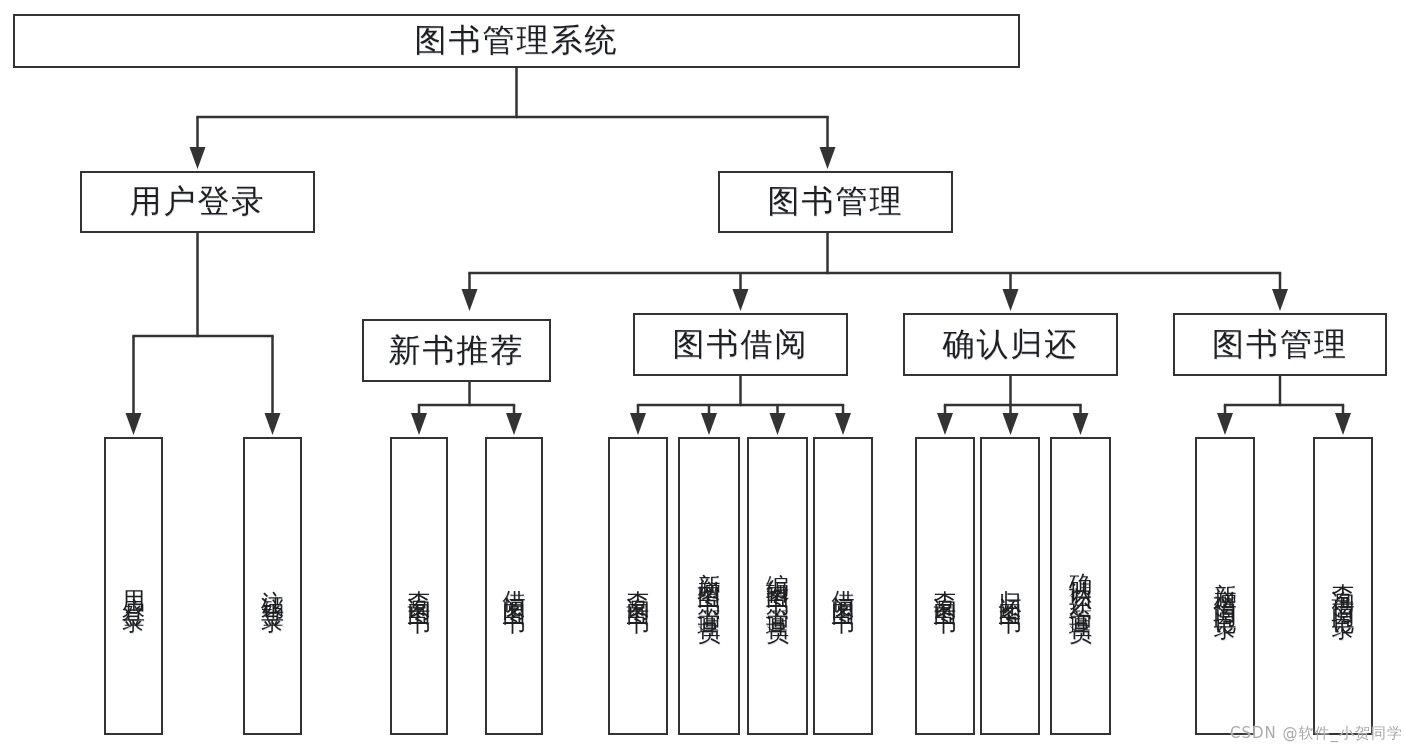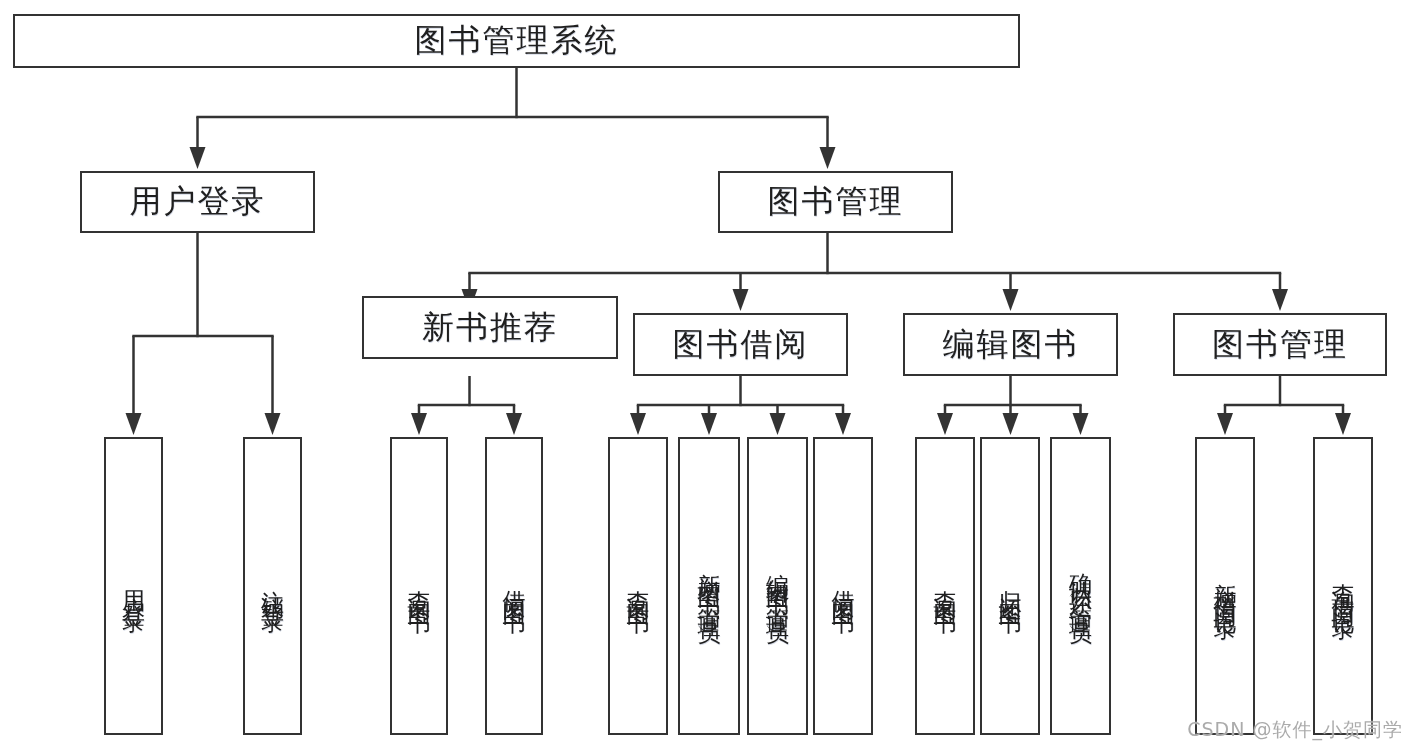--- a/index.html
+++ b/index.html
@@ -16,21 +16,21 @@
     font-size:32px;color:#1f1f1f;letter-spacing:2px;white-space:nowrap;
     text-shadow:0.5px 0.5px 0 rgba(90,110,160,0.25);
   }
   .leaf{top:437px;height:298px;}
   .vlabel{
     writing-mode:vertical-rl;text-orientation:upright;
     font-size:23px;color:#1f1f1f;letter-spacing:7px;line-height:1;
     text-shadow:0.5px 0.5px 0 rgba(90,110,160,0.25);
   }
   .watermark{
-    position:absolute;right:2px;bottom:4px;font-size:19px;color:#ababab;
+    position:absolute;right:2px;bottom:4px;font-size:15px;color:#ababab;
     letter-spacing:1px;white-space:nowrap;
     text-shadow:0 0 2px rgba(255,255,255,0.9);
   }
 </style>
 </head>
 <body>
 
 <div class="canvas">
 
   <svg class="connectors" viewBox="0 0 1405 747" xmlns="http://www.w3.org/2000/svg">
@@ -113,28 +113,28 @@
     <span class="hlabel">图书管理系统</span>
   </div>
 
   <div class="box" style="left:80px;top:171px;width:235px;height:62px;">
     <span class="hlabel">用户登录</span>
   </div>
   <div class="box" style="left:710px;top:171px;width:235px;height:62px;margin-left:8px;">
     <span class="hlabel">图书管理</span>
   </div>
 
-  <div class="box" style="left:362px;top:296px;width:256px;height:63px;">
+  <div class="box" style="left:362px;top:319px;width:189px;height:63px;">
     <span class="hlabel">新书推荐</span>
   </div>
   <div class="box" style="left:633px;top:313px;width:215px;height:63px;font-family:Liberation Mono, monospace;">
     <span class="hlabel">图书借阅</span>
   </div>
   <div class="box" style="left:903px;top:313px;width:215px;height:63px;">
-    <span class="hlabel">编辑图书</span>
+    <span class="hlabel">确认归还</span>
   </div>
   <div class="box" style="left:1173px;top:313px;width:214px;height:63px;">
     <span class="hlabel">图书管理</span>
   </div>
 
   <div class="box leaf" style="left:104px;width:59px;">
     <span class="vlabel">用户登录</span>
   </div>
   <div class="box leaf" style="left:243px;width:59px;">
     <span class="vlabel">注销登录</span>

